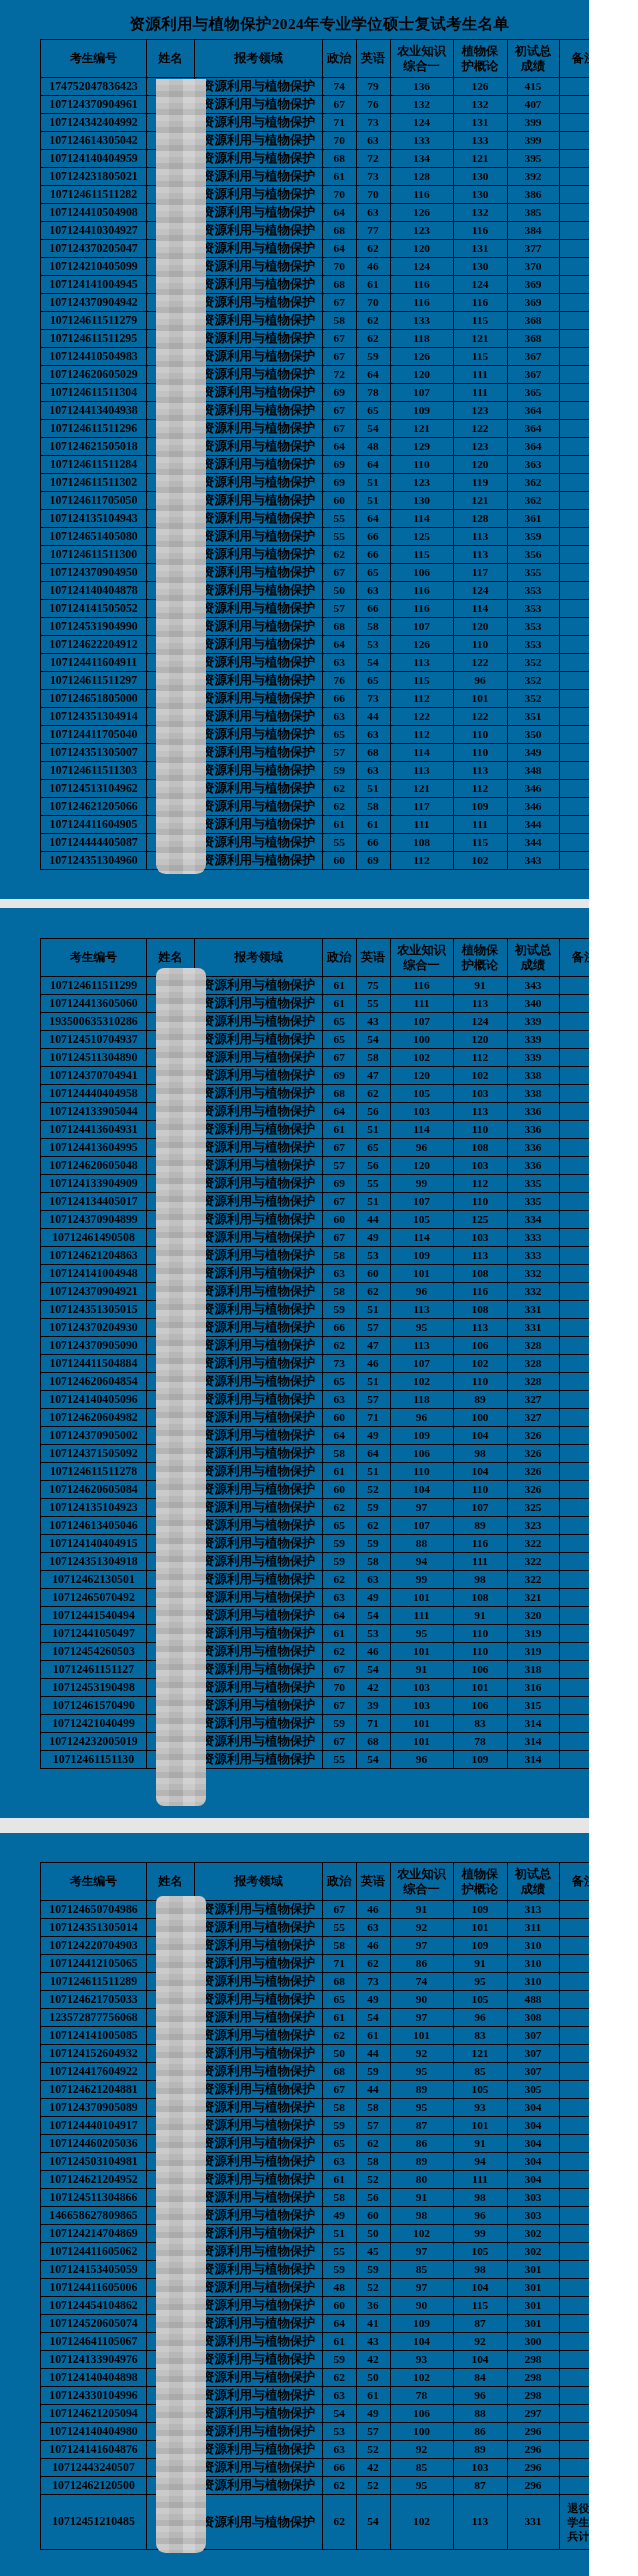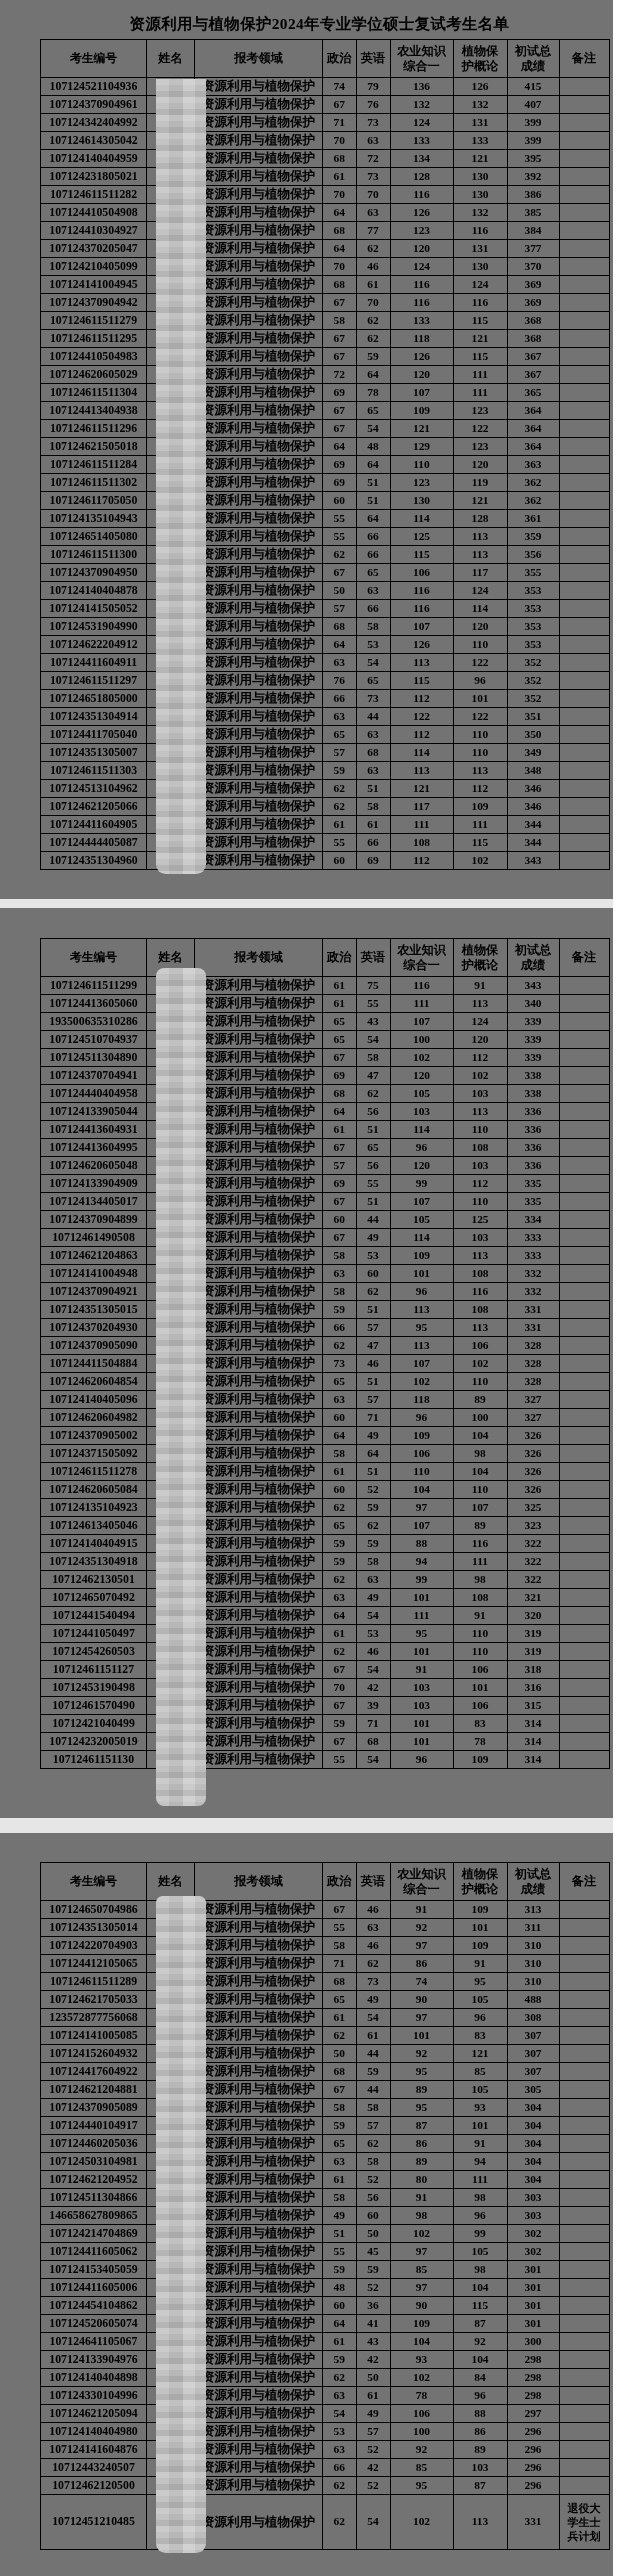--- a/index.html
+++ b/index.html
@@ -1,23 +1,22 @@
 <!DOCTYPE html>
 <html style="font-size:13px"><head>
 <meta charset="utf-8">
 <style>
   html,body{margin:0;padding:0;background:#ffffff;}
   .page{
     position:relative;
     width:589px;height:2576px;
-    background:#737373;
+    background:#0369a1;
     overflow:hidden;
     font-family:"Liberation Serif","DejaVu Serif",serif;
     color:#000;
-    padding-left:24px;
   }
   .page-title{
     position:absolute;top:14px;left:40px;width:559px;
     text-align:center;font-size:15.4px;font-weight:bold;letter-spacing:0.4px;
     white-space:nowrap;
   }
   table.roster{
     position:absolute;left:40px;width:559px;
     border-collapse:collapse;table-layout:fixed;
     border:1.6px solid #000;
@@ -82,21 +81,21 @@
 综合一</th>
           <th class="c-plant">植物保
 护概论</th>
           <th class="c-total">初试总
 成绩</th>
           <th class="c-remark">备注</th>
         </tr>
       </thead>
     <tbody>
         <tr>
-          <td class="c-id">107124521104936</td>
+          <td class="c-id">174752047836423</td>
           <td class="c-name"></td>
           <td class="c-field">资源利用与植物保护</td>
           <td class="c-politics">74</td>
           <td class="c-english">79</td>
           <td class="c-agri">136</td>
           <td class="c-plant">126</td>
           <td class="c-total">415</td>
           <td class="c-remark"></td>
         </tr>
         <tr>

